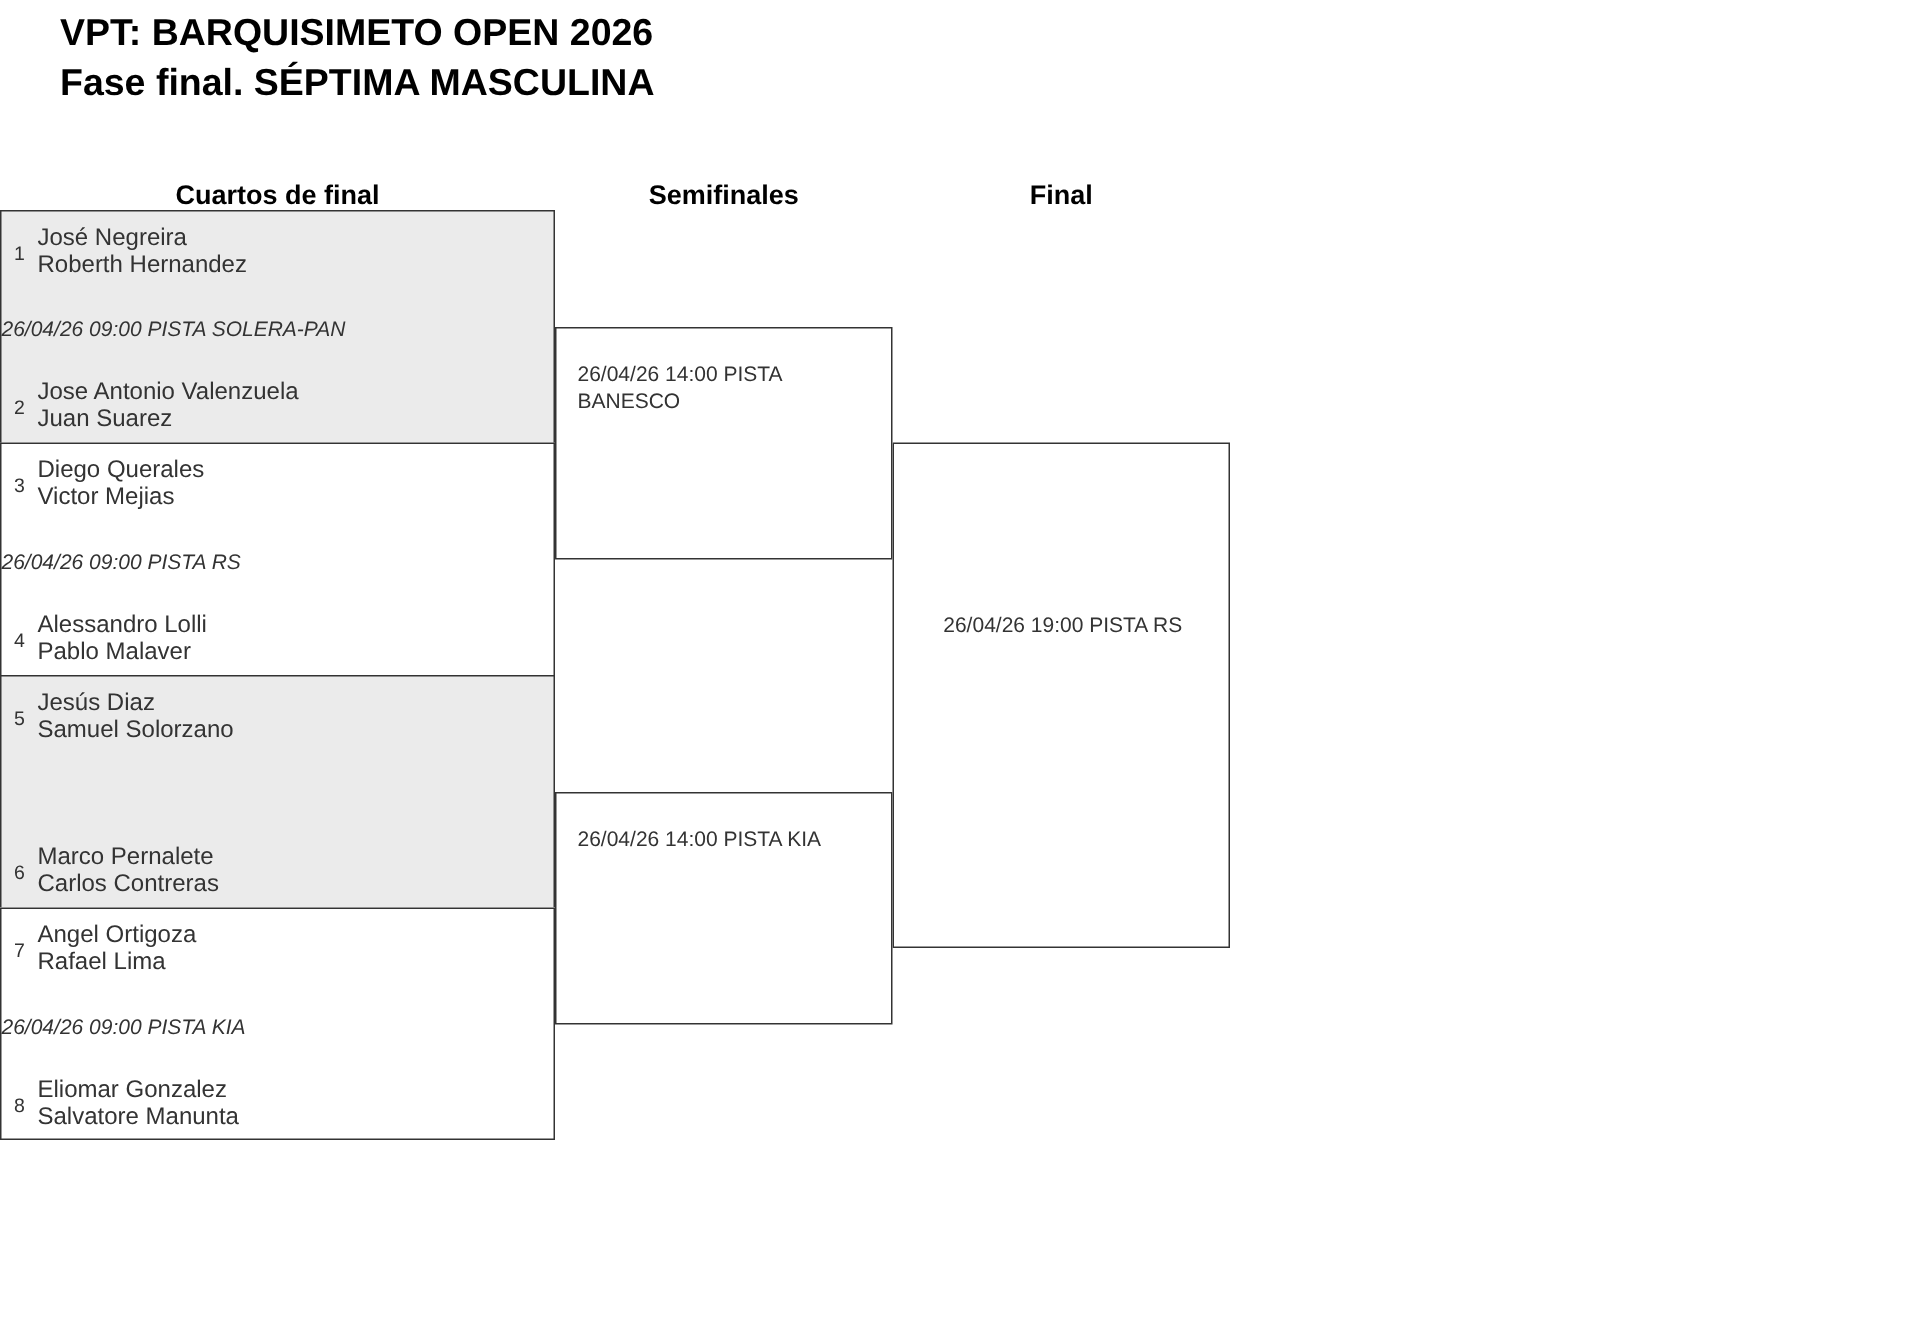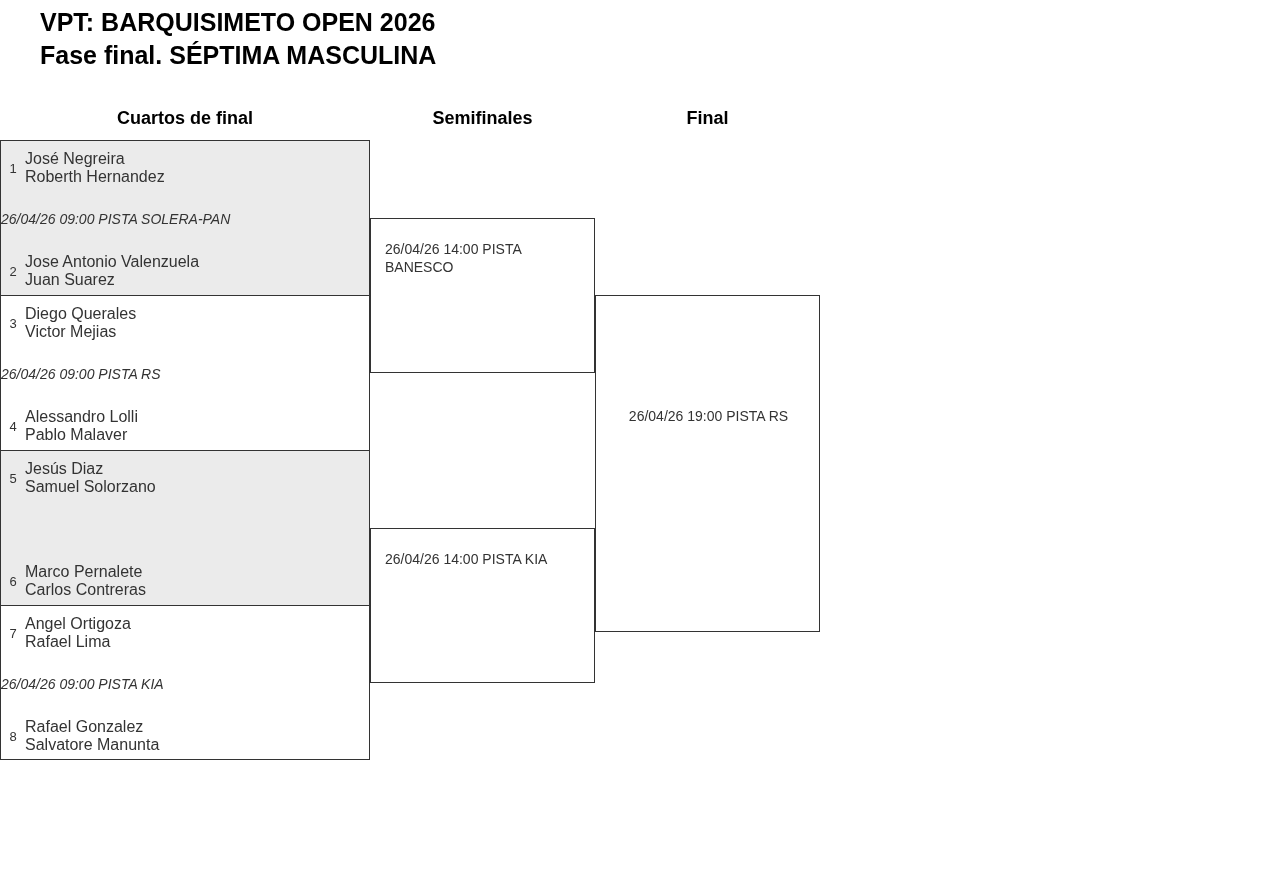--- a/index.html
+++ b/index.html
@@ -28,21 +28,21 @@
     font-size: 25px;
     font-weight: bold;
     color: #000000;
     line-height: 33px;
     white-space: nowrap;
   }
 
   
   .round-header {
     position: absolute;
-    top: 108px;
+    top: 120px;
     font-size: 18px;
     font-weight: bold;
     color: #000000;
     text-align: center;
     white-space: nowrap;
   }
   #hdr-qf { left: 0px;   width: 370px; }
   #hdr-sf { left: 370px; width: 225px; }
   #hdr-f  { left: 595px; width: 225px; }
 
@@ -233,21 +233,21 @@
         <div class="seed">7</div>
         <div class="players">
           <div class="player">Angel Ortigoza</div>
           <div class="player">Rafael Lima</div>
         </div>
       </div>
       <div class="qf-when">26/04/26 09:00 PISTA KIA</div>
       <div class="team bottom">
         <div class="seed">8</div>
         <div class="players">
-          <div class="player">Rafael Gonzalez</div>
+          <div class="player">Eliomar Gonzalez</div>
           <div class="player">Salvatore Manunta</div>
         </div>
       </div>
     </div>
 
   </div>
 
   <div class="sf-match" id="sf-1">
     <div class="sf-when">26/04/26 14:00 PISTA BANESCO</div>
   </div>

